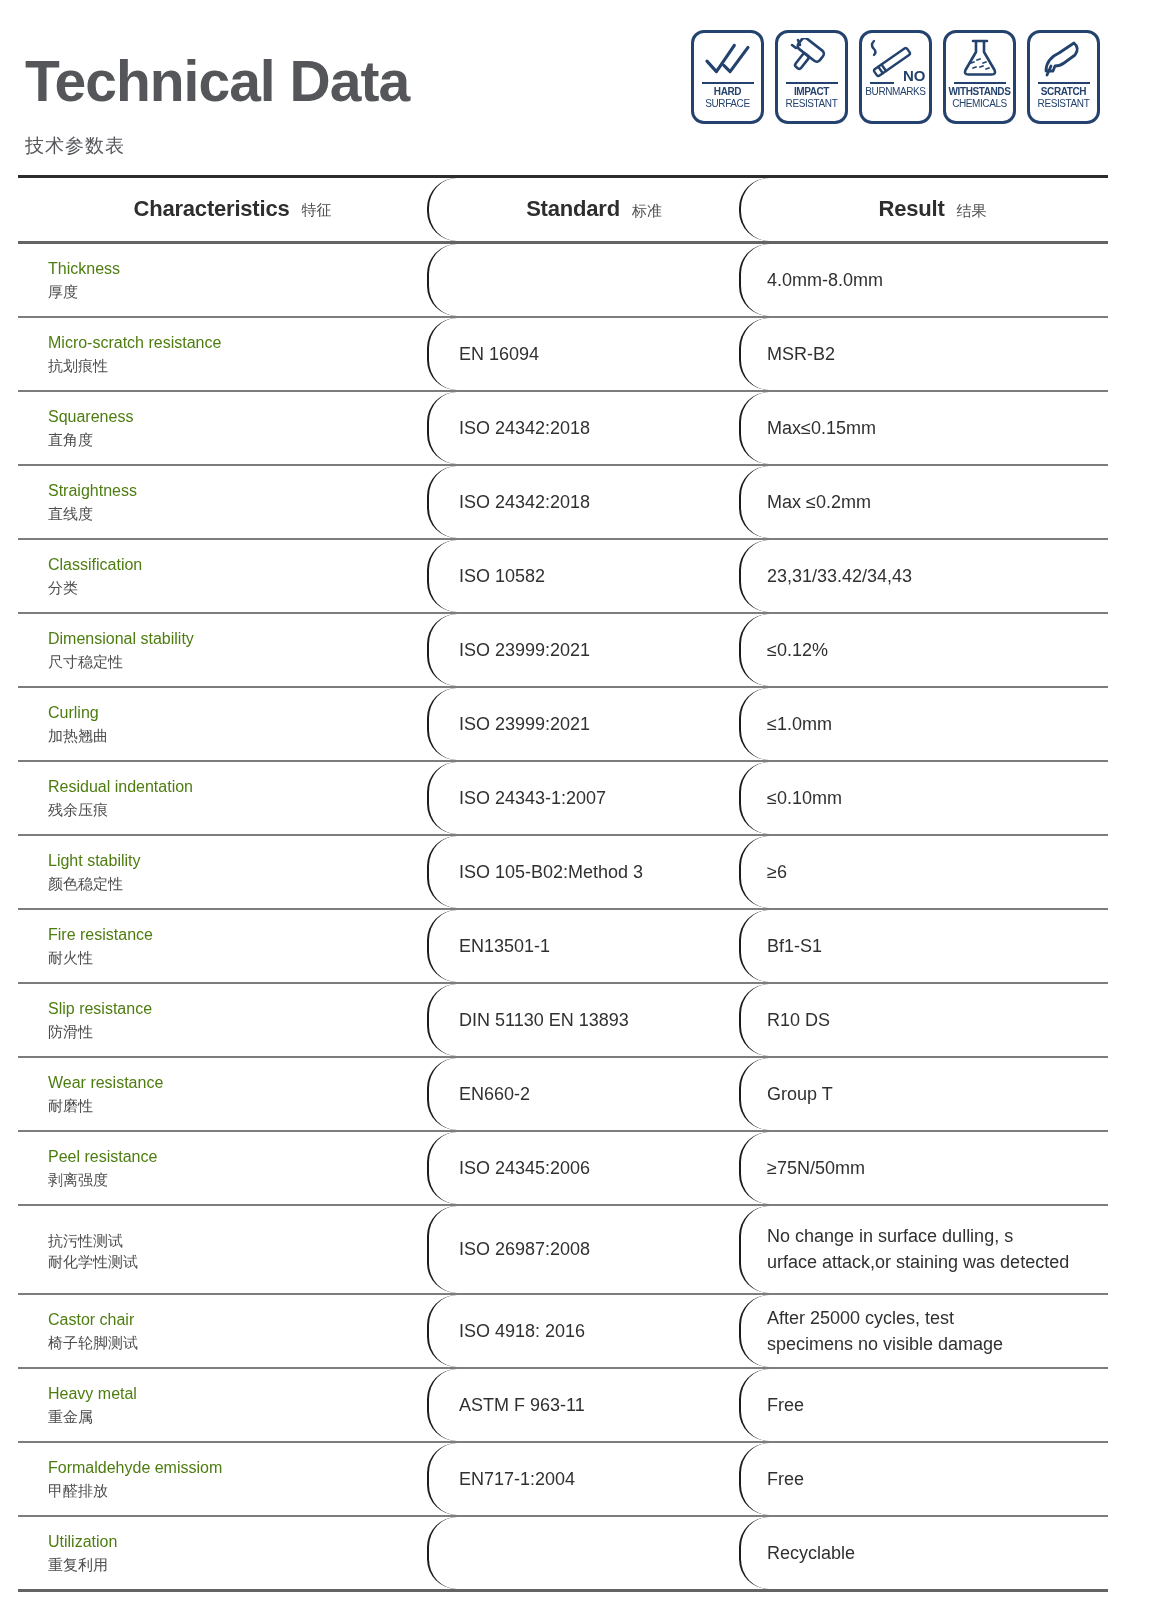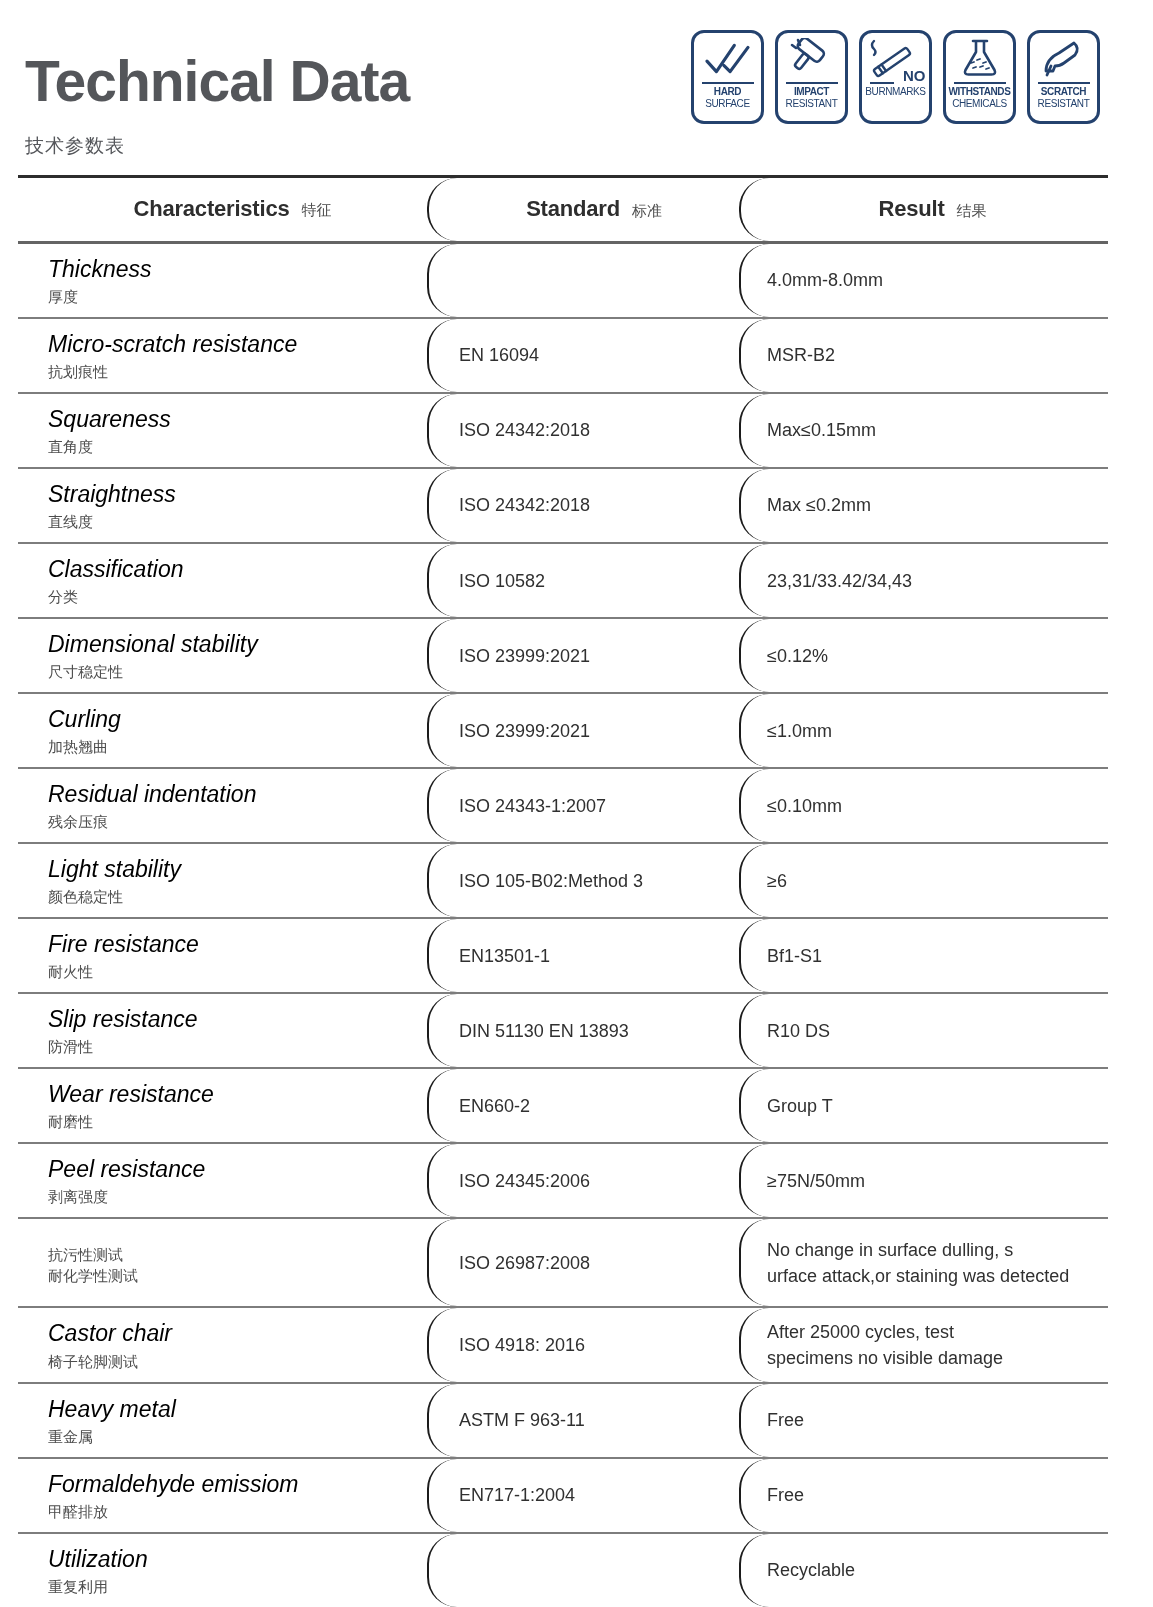--- a/index.html
+++ b/index.html
@@ -67,21 +67,21 @@
     min-height:72px;padding:10px 10px 10px 30px;
   }
   .t-head .cell{min-height:63px;flex-direction:row;align-items:center;}
   .cell.c-std,.cell.c-res{border-left:2px solid var(--line-vert);}
   .cell.c-res{padding-left:26px;}
   .t-row.tall .cell{min-height:87px;}
 
   .h-en{font-size:22px;font-weight:600;color:#2e2e2e;letter-spacing:-0.2px;}
   .h-cn{font-size:15px;font-weight:400;color:var(--text-cn);margin-left:12px;padding-top:3px;}
 
-  .r-en{font-size:23px;color:#000000;line-height:1.35;white-space:pre-line;font-style:italic;}
+  .r-en{font-size:16px;color:#4d7c0f;line-height:1.35;white-space:pre-line;}
   .r-cn{font-size:15px;color:var(--text-cn);line-height:1.4;margin-top:1px;white-space:pre-line;}
   .c-std,.c-res{font-size:18px;color:#303030;line-height:1.45;white-space:pre-line;border-radius:30px;}
 
   .char-wrap{display:flex;flex-direction:column;}
   .inline-cn .char-wrap{flex-direction:row;align-items:center;gap:16px;}
   .inline-cn .r-cn{margin-top:4px;}
 </style>
 </head>
 <body>
 

